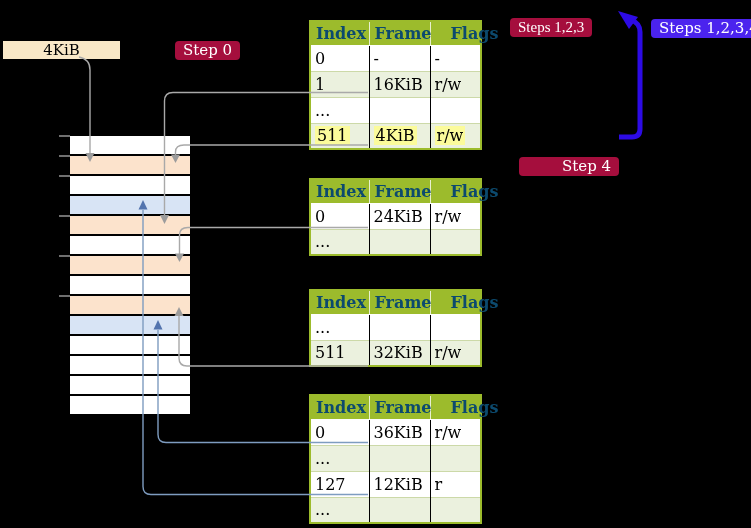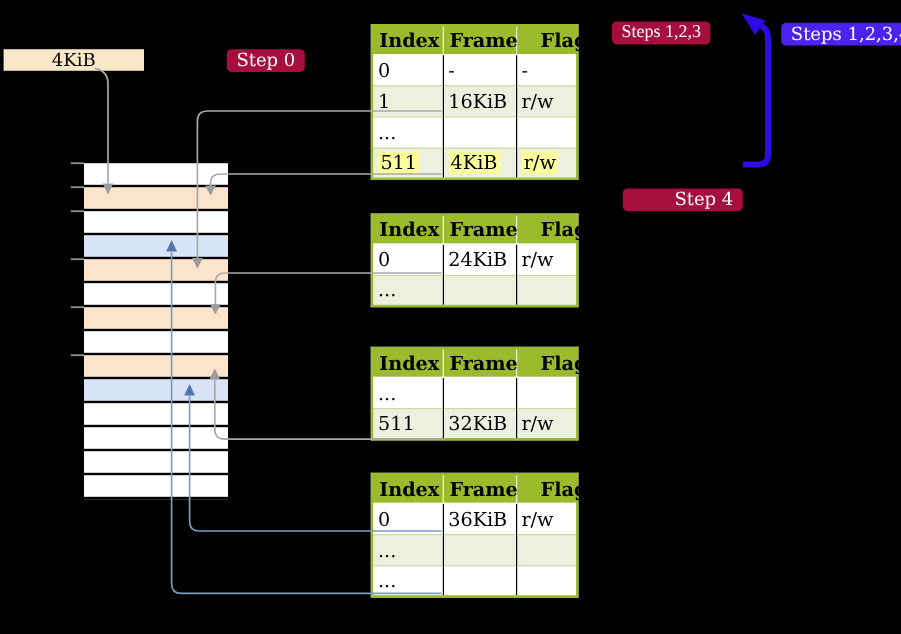--- a/index.html
+++ b/index.html
@@ -21,21 +21,21 @@
   .badge.blue{background:var(--badge_blue_bg);}
   
   .memcol{position:absolute;left:70px;top:136px;width:120px;}
   .memrow{height:20px;box-sizing:border-box;border-bottom:2px solid #000;}
   
   .ptable{
     position:absolute;left:309px;border-collapse:collapse;table-layout:fixed;width:171px;
     border:2px solid var(--table_border);background:#fff;
   }
   .ptable th{
-    background:var(--table_header_bg);color:#000000;font-weight:bold;font-size:16px;
+    background:var(--table_header_bg);color:#0c4a6e;font-weight:bold;font-size:16px;
     text-align:left;padding:0 0 0 5px;height:24px;box-sizing:border-box;
     border-right:1px solid #e8f0d0;border-bottom:1px solid #fff;
   }
   .ptable th:last-child{border-right:none;padding-left:20px;}
   .ptable td{
     font-size:16px;color:#000;padding:0 0 0 4px;height:26px;box-sizing:border-box;
     border-right:1px solid #000;border-top:1px solid #ccd9a8;vertical-align:middle;
   }
   .ptable td:last-child{border-right:none;}
   .ptable tbody tr:first-child td{border-top:none;}
@@ -53,21 +53,21 @@
   .blackarrow{fill:var(--black_line);}
   .tick{stroke:var(--tick);stroke-width:1.6;}
 </style>
 </head>
 <body>
 
 <div class="canvas">
 
   <div class="pagebox" style="background: rgb(249, 232, 199);">4KiB</div>
 
-  <div class="badge red" style="left:189px;top:41px;">Step 0</div>
+  <div class="badge red" style="left:175px;top:41px;">Step 0</div>
   <div class="badge red" style="left:510px;top:18px;font-family:Liberation Serif, serif;">Steps 1,2,3</div>
   <div class="badge blue" style="left:651px;top:19px;">Steps 1,2,3,4</div>
   <div class="badge red" style="left:519px;top:157px;padding-left:43px;">Step 4</div>
 
   <div class="memcol">
     <div class="memrow" style="background: rgb(255, 255, 255);"></div>
     <div class="memrow" style="background: rgb(252, 227, 204);"></div>
     <div class="memrow" style="background: rgb(255, 255, 255);"></div>
     <div class="memrow" style="background: rgb(216, 228, 245);"></div>
     <div class="memrow" style="background: rgb(252, 227, 204);"></div>
@@ -189,20 +189,25 @@
     <tbody>
       <tr>
         <td>0</td>
         <td>36KiB</td>
         <td>r/w</td>
       </tr>
       <tr>
         <td>...</td>
         <td></td>
         <td></td>
+      </tr>
+      <tr>
+        <td>127</td>
+        <td>12KiB</td>
+        <td>r</td>
       </tr>
       <tr>
         <td>...</td>
         <td></td>
         <td></td>
       </tr>
     </tbody>
   </table>
 
   <svg class="overlay" width="751" height="528" viewBox="0 0 751 528">

